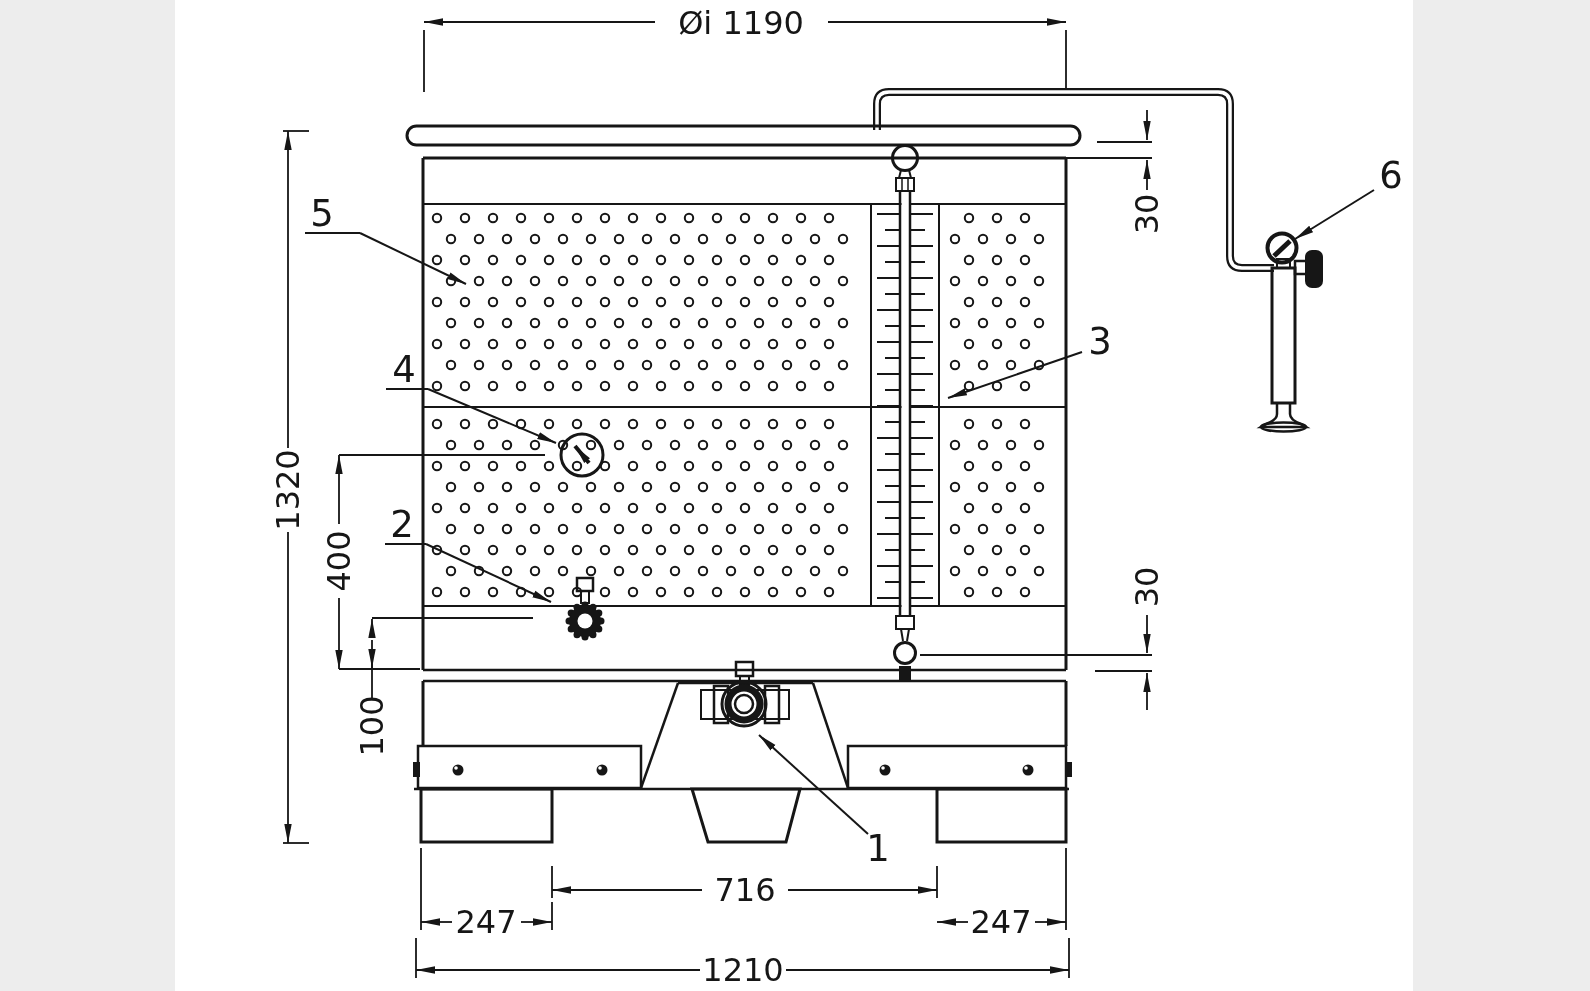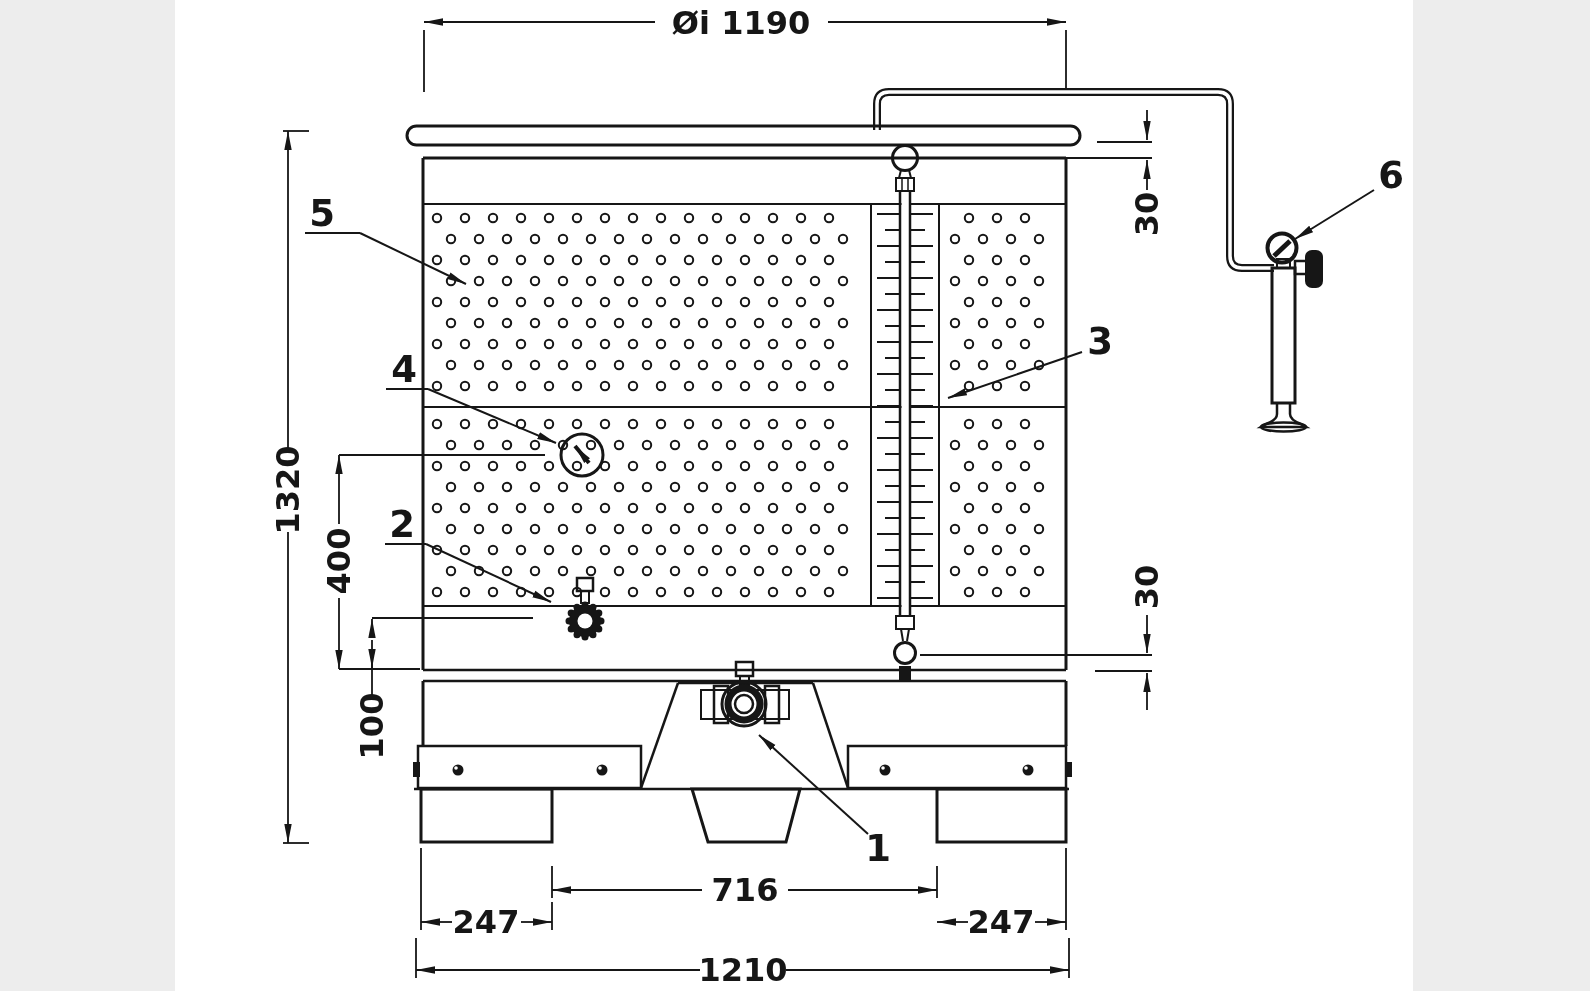--- a/index.html
+++ b/index.html
@@ -1,16 +1,16 @@
 <!DOCTYPE html>
 <html><head>
 <meta charset="utf-8">
 <style>
   html,body{margin:0;padding:0;background:#ededed;}
-  .stage{width:1400px;height:991px;position:relative;background:#4d7c0f;font-weight:bold;}
+  .stage{width:1400px;height:991px;position:relative;background:#4d7c0f;}
   svg{display:block;}
   text{fill:#161616;}
   .dim{font-family:"DejaVu Sans",sans-serif;font-size:32px;}
   .co{font-family:"DejaVu Sans",sans-serif;font-size:37px;}
   .ln{stroke:#161616;fill:none;}
 </style>
 </head>
 <body>
 
 <div class="stage">

